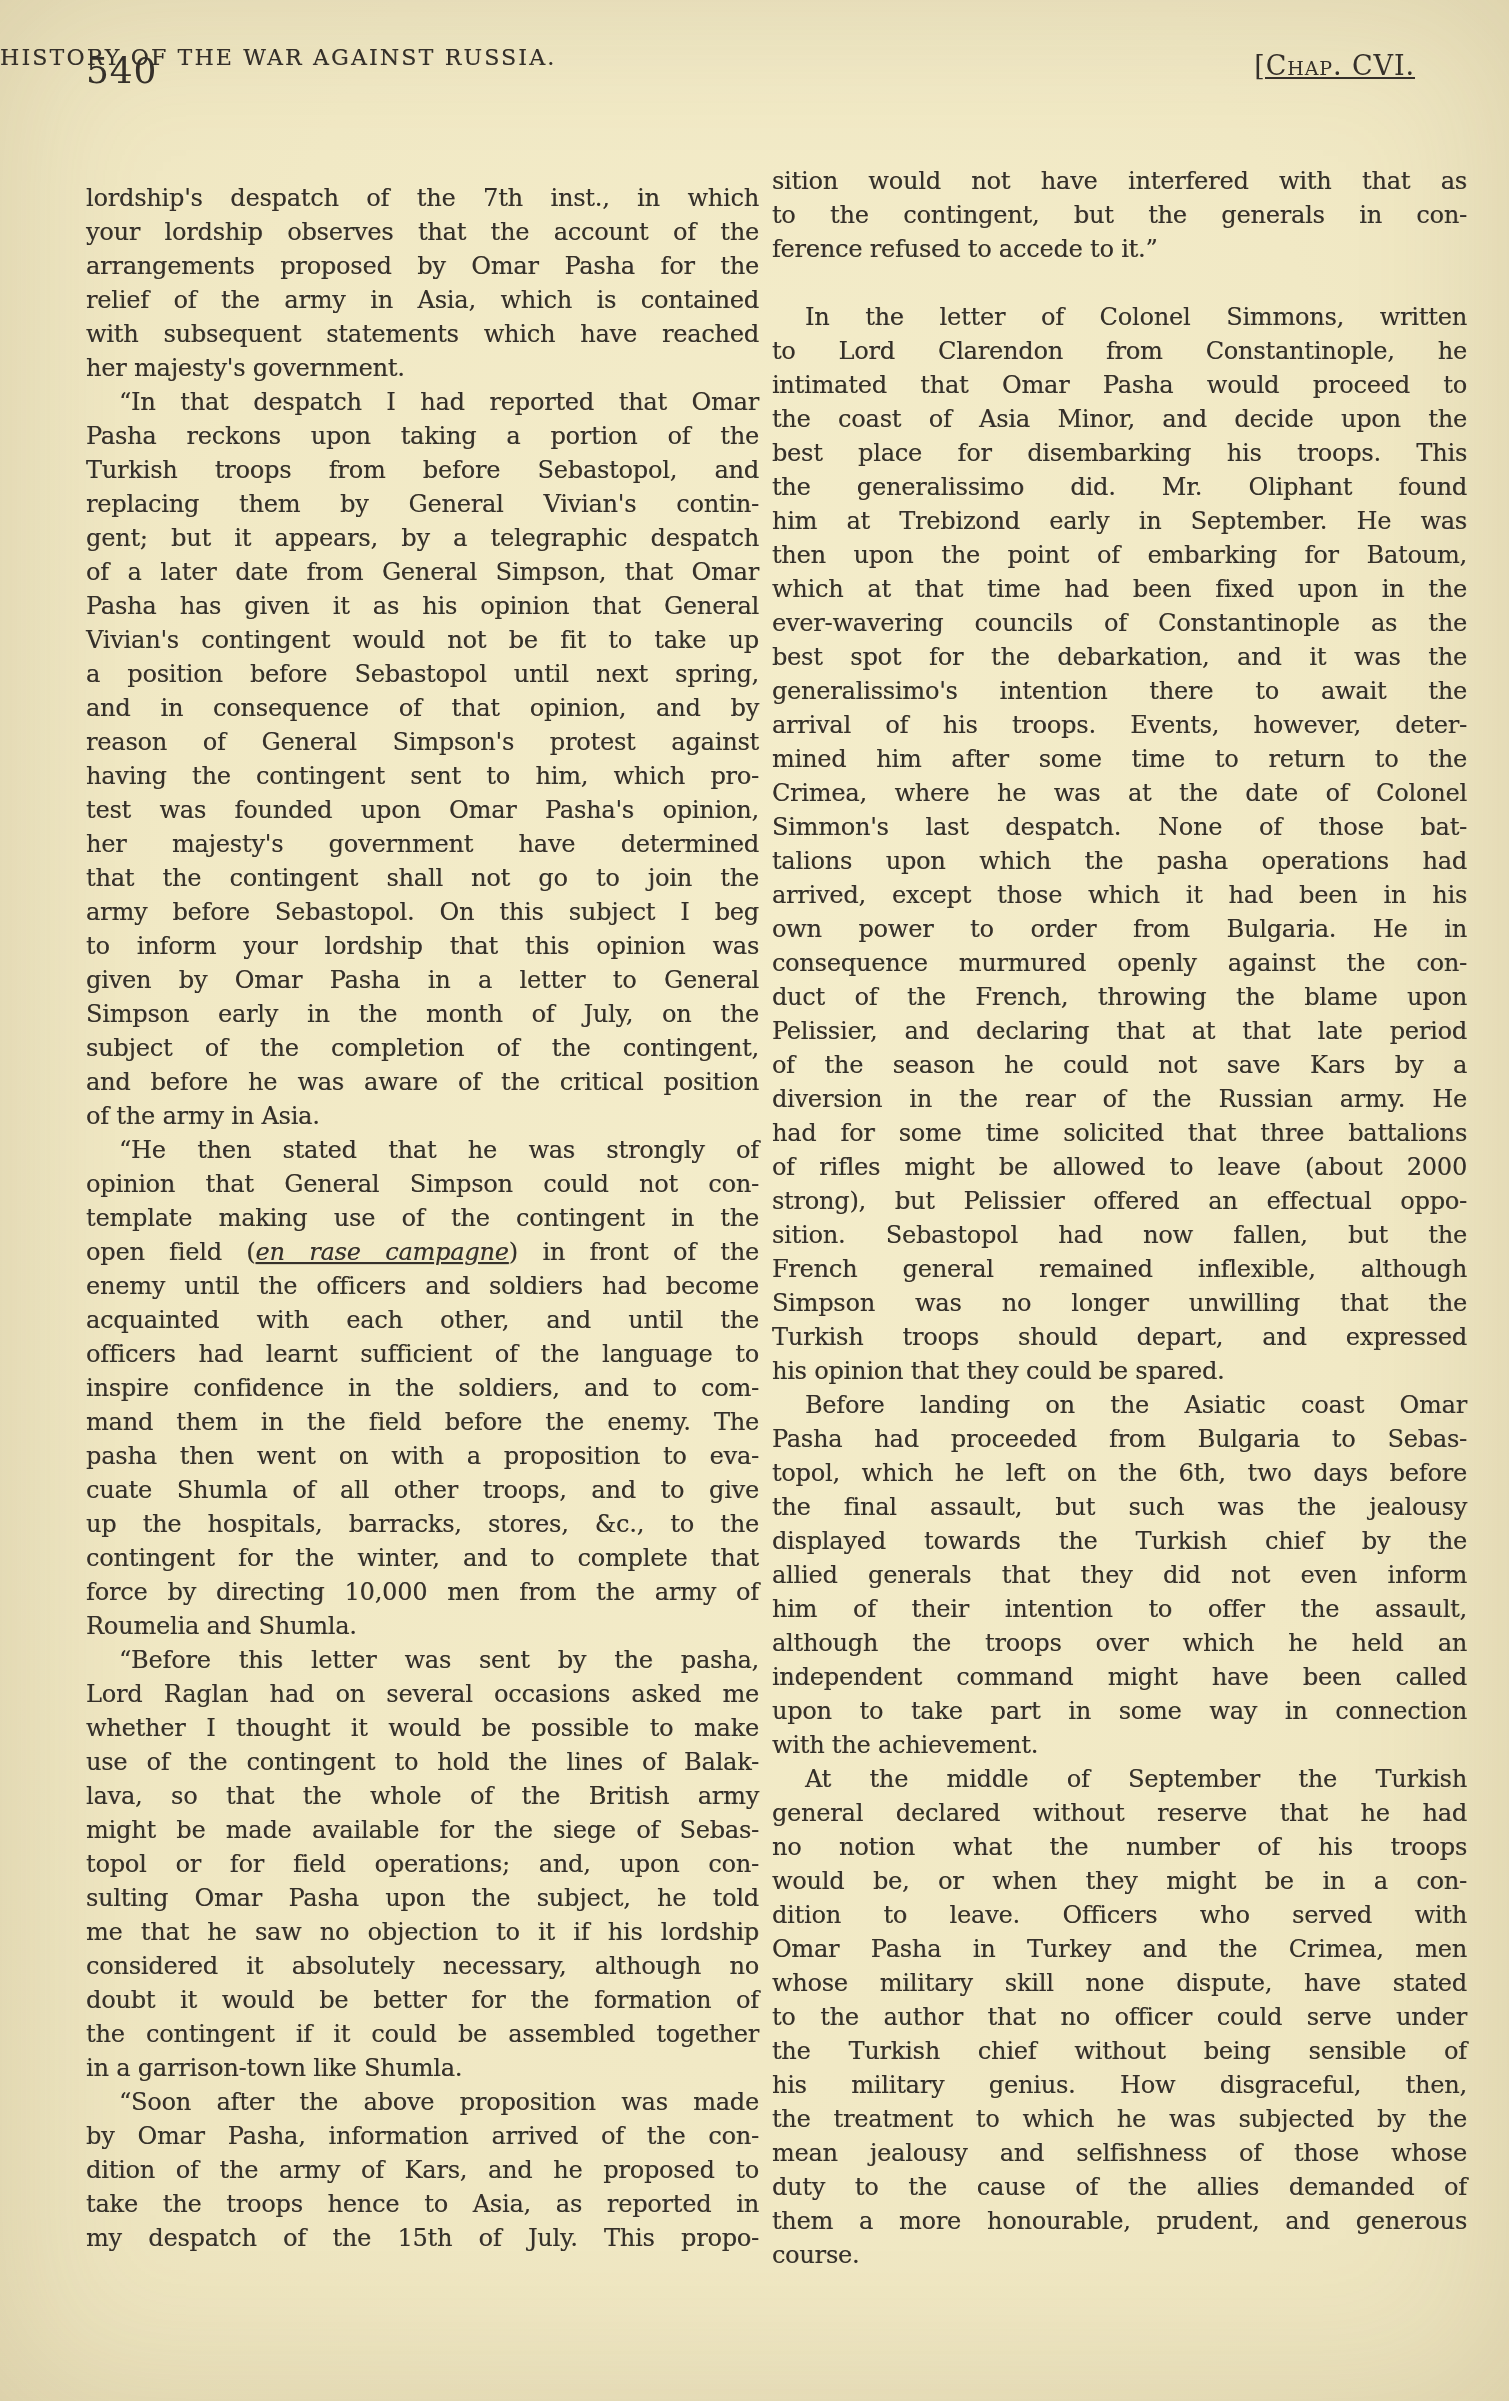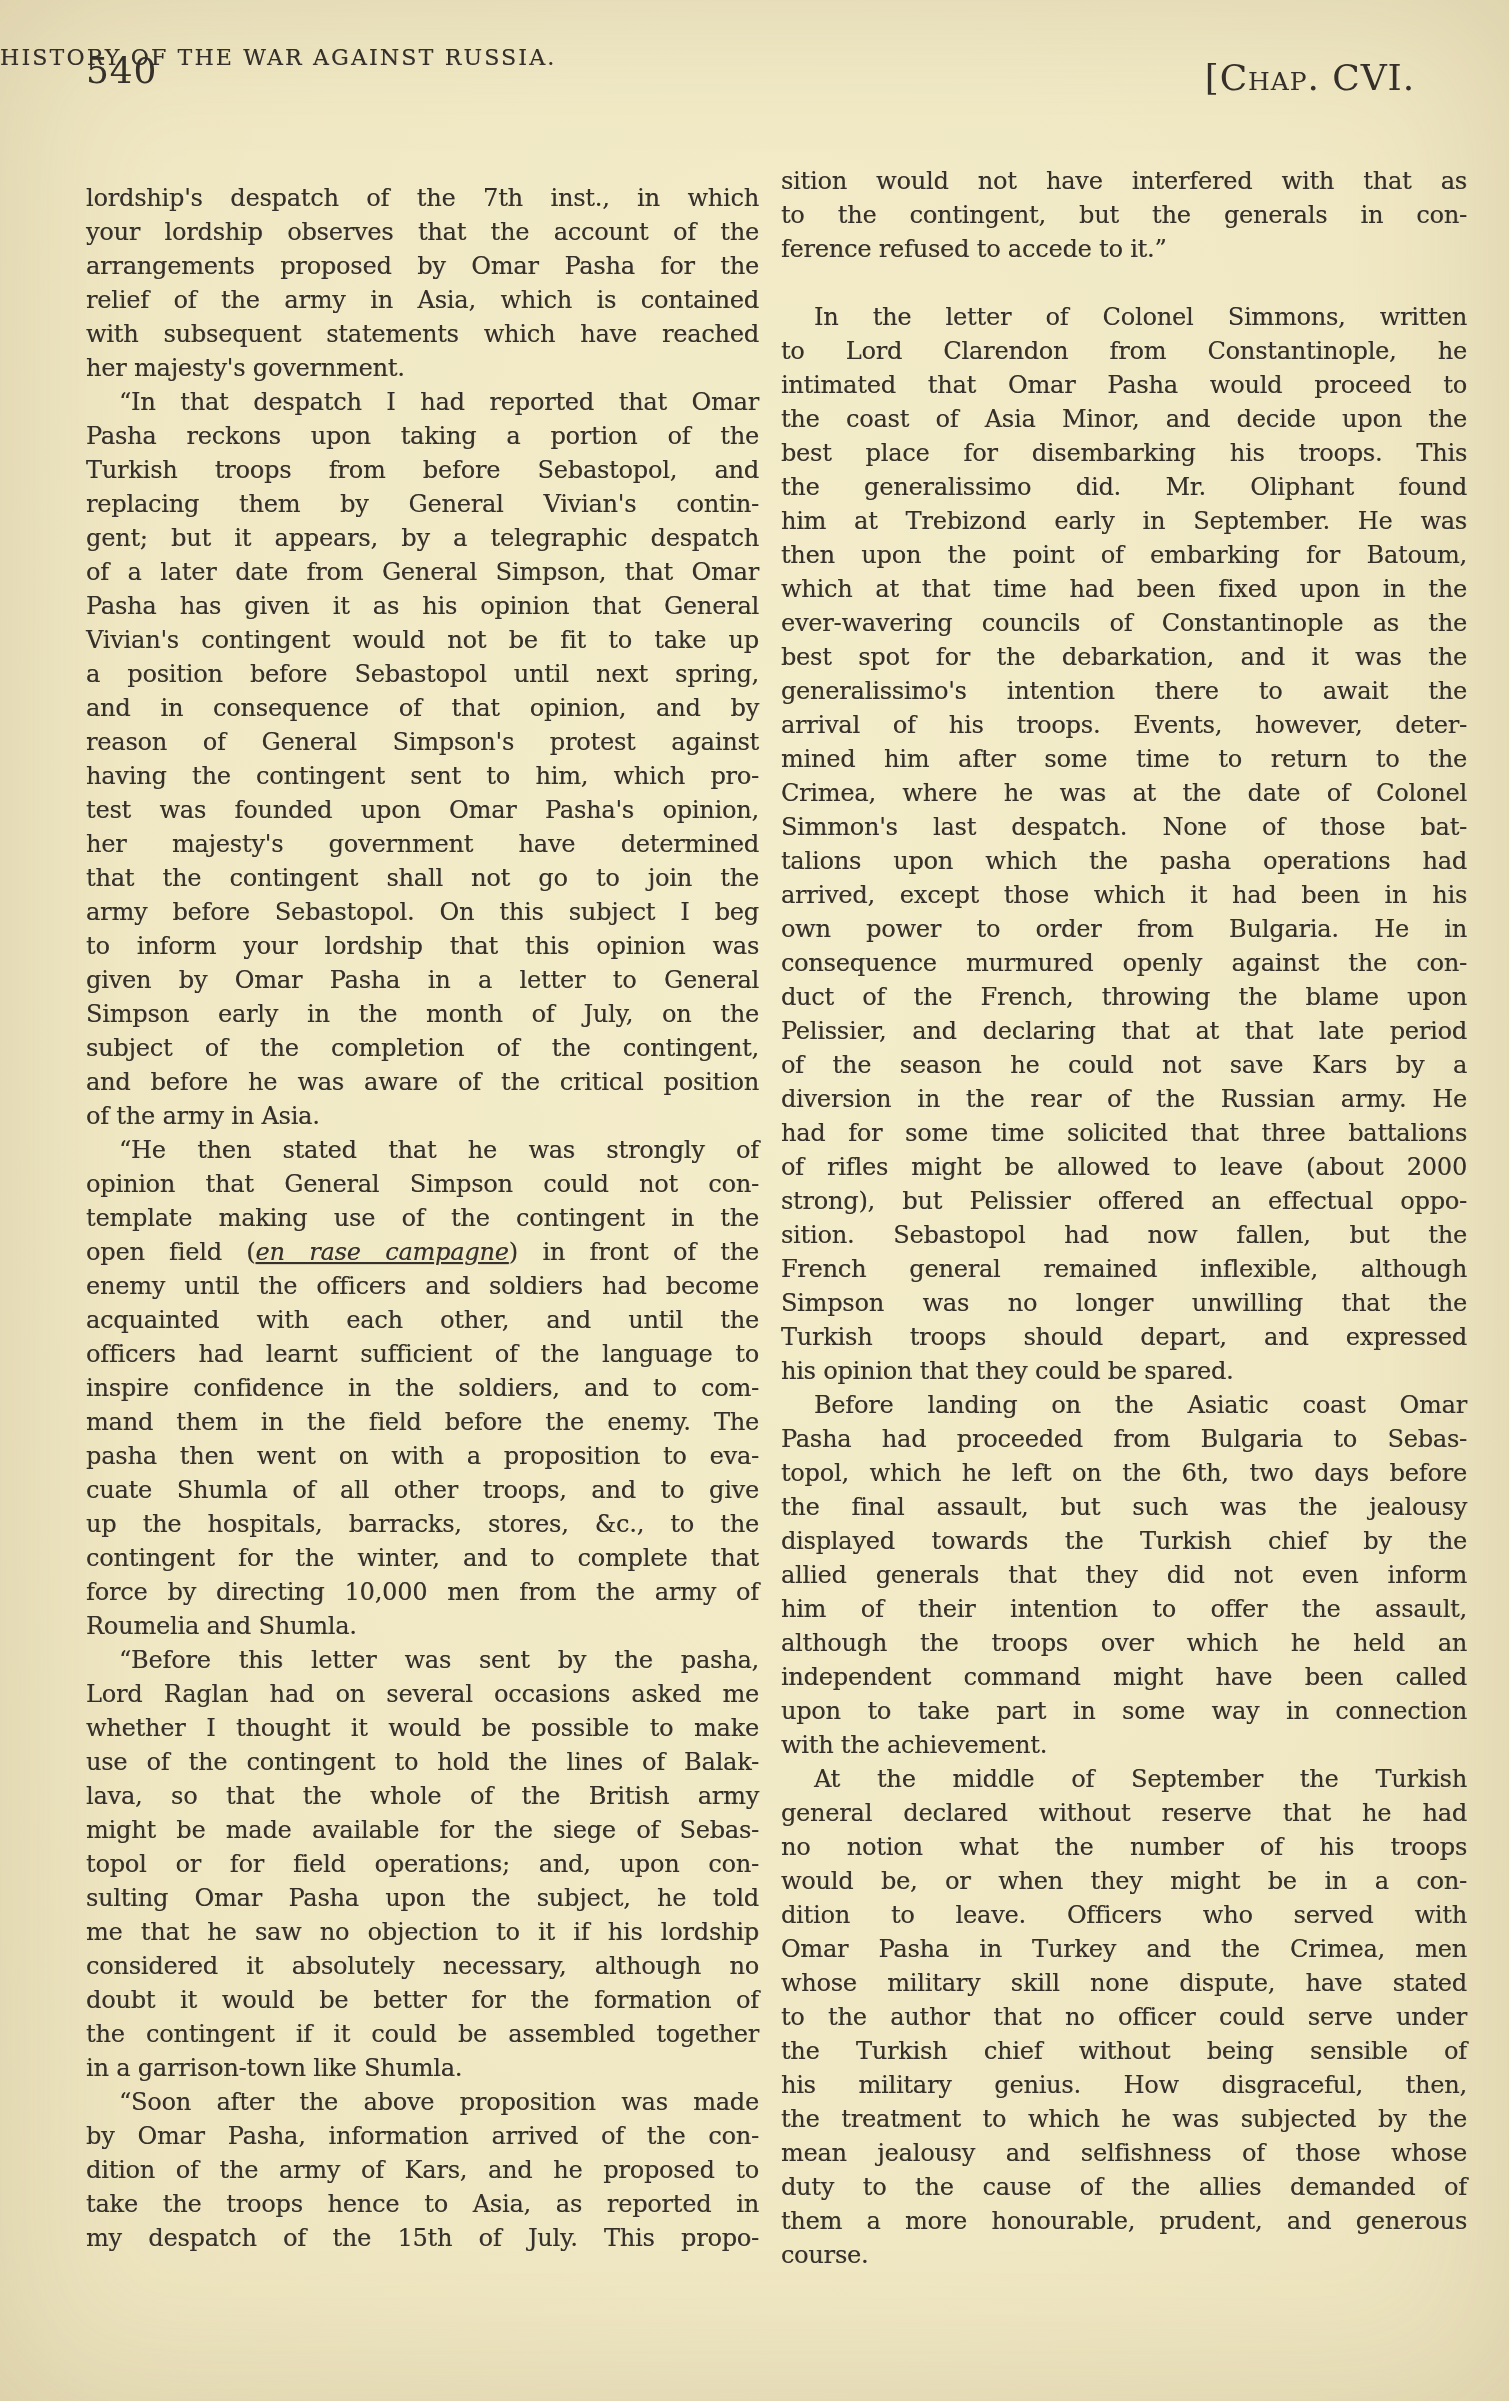--- a/index.html
+++ b/index.html
@@ -43,41 +43,42 @@
     text-align: left;
     top: 0;
     font-size: 22px;
     letter-spacing: 2.2px;
     white-space: nowrap;
     text-shadow: 0.3px 0.3px 0.4px rgba(55,48,38,0.55);
   }
   .page-chapter {
     position: absolute;
     right: 94px;
-    top: 12px;
-    font-size: 36px;
+    top: 5px;
+    font-size: 27px;
     font-variant: small-caps;
     letter-spacing: 0.9px;
+    text-decoration: underline;
   }
   .columns {
     position: absolute;
     top: 164px;
     left: 86px;
     right: 42px;
     display: flex;
     align-items: center;
   }
   .column-left { width: 673px; }
   .column-divider {
     width: 1.7px;
     margin-left: 5.2px;
     background: #4a4339;
     opacity: 0.85;
   }
-  .column-right { flex: 1; margin-left: 15px; }
+  .column-right { flex: 1; margin-left: 6px; }
   .line {
     font-size: 24px;
     line-height: 34px;
     height: 34px;
     text-align: justify;
     text-align-last: justify;
     letter-spacing: -0.2px;
     color: #35302a;
     text-shadow: 0.3px 0.3px 0.3px rgba(55,48,38,0.5);
     white-space: nowrap;

